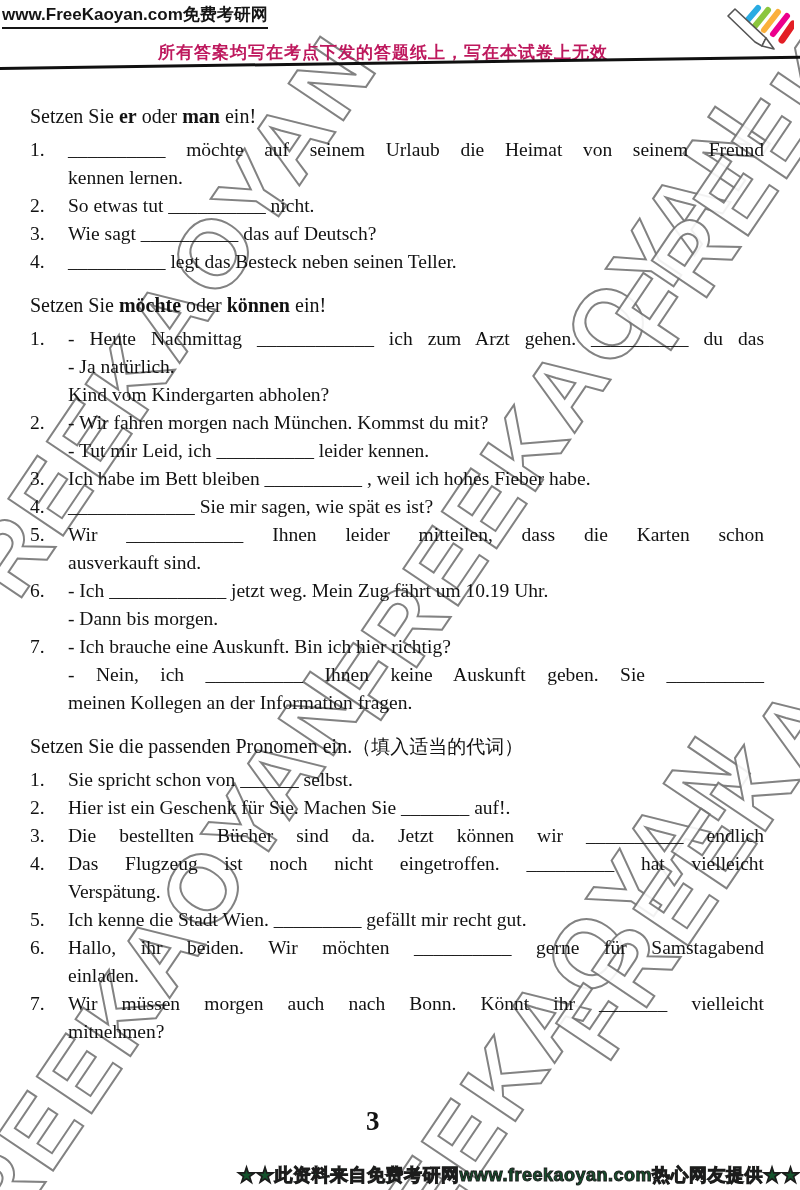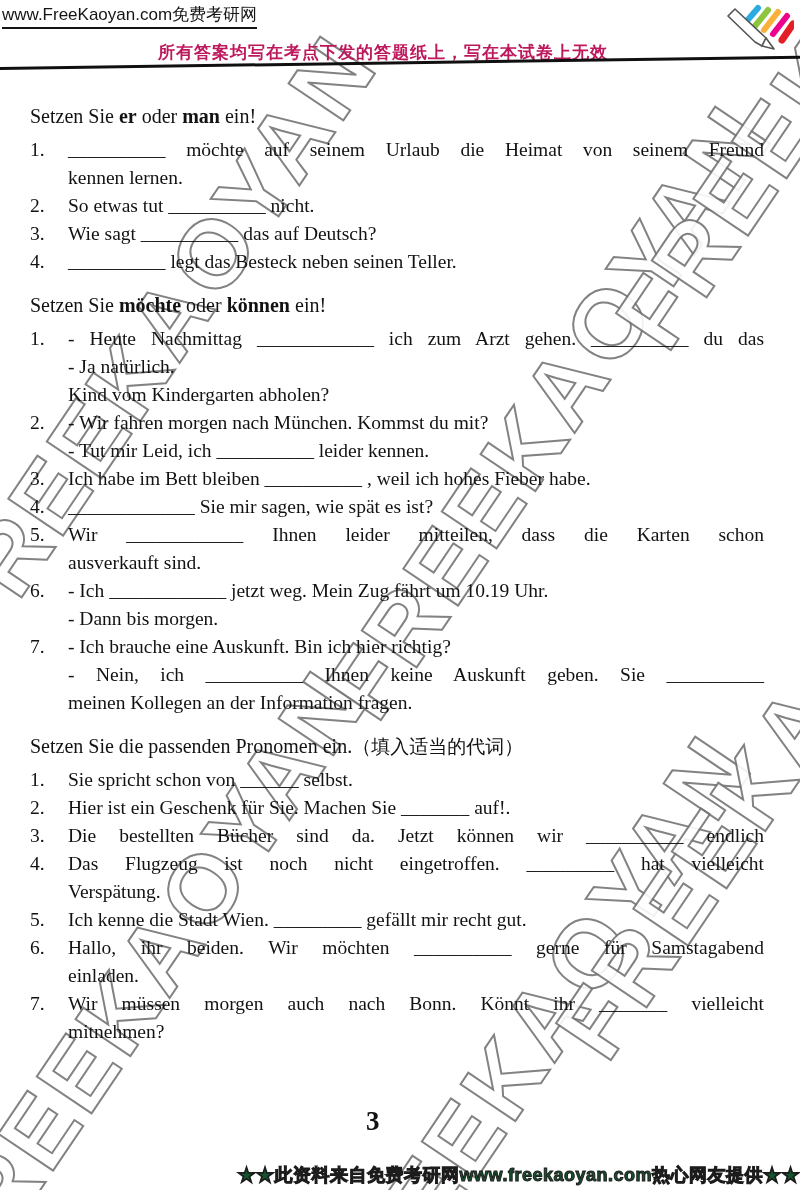--- a/index.html
+++ b/index.html
@@ -11,21 +11,21 @@
   .wm{
     position:absolute;z-index:0;white-space:nowrap;
     font-family:"Liberation Sans", sans-serif;font-weight:bold;
     font-size:96px;letter-spacing:5px;
     color:#fff;-webkit-text-stroke:2px #757575;
     transform:rotate(-56deg);transform-origin:0 50%;
     opacity:.9;pointer-events:none;
   }
   
   .hdr{position:absolute;z-index:2;top:3px;left:2px;
-    font-family:"Liberation Sans", sans-serif;font-weight:normal;font-size:17px;
+    font-family:"Liberation Sans", sans-serif;font-weight:bold;font-size:17px;
     border-bottom:2.5px solid #151515;padding-bottom:1px;color:#151515;}
   .logo{position:absolute;z-index:2;top:2px;left:722px;}
   .notice{position:absolute;z-index:2;top:41px;left:158px;
     font-family:"Liberation Sans", sans-serif;font-weight:bold;font-size:17px;
     letter-spacing:1px;color:#be185d;}
   .rule{position:absolute;z-index:2;top:67px;left:-4px;width:810px;height:2.5px;
     background:#101010;transform:rotate(-0.8deg);transform-origin:0 0;}
   
   .content{position:absolute;z-index:2;top:100px;left:30px;width:734px;}
   .heading{font-size:20px;line-height:30px;margin:0 0 4px 0;}

